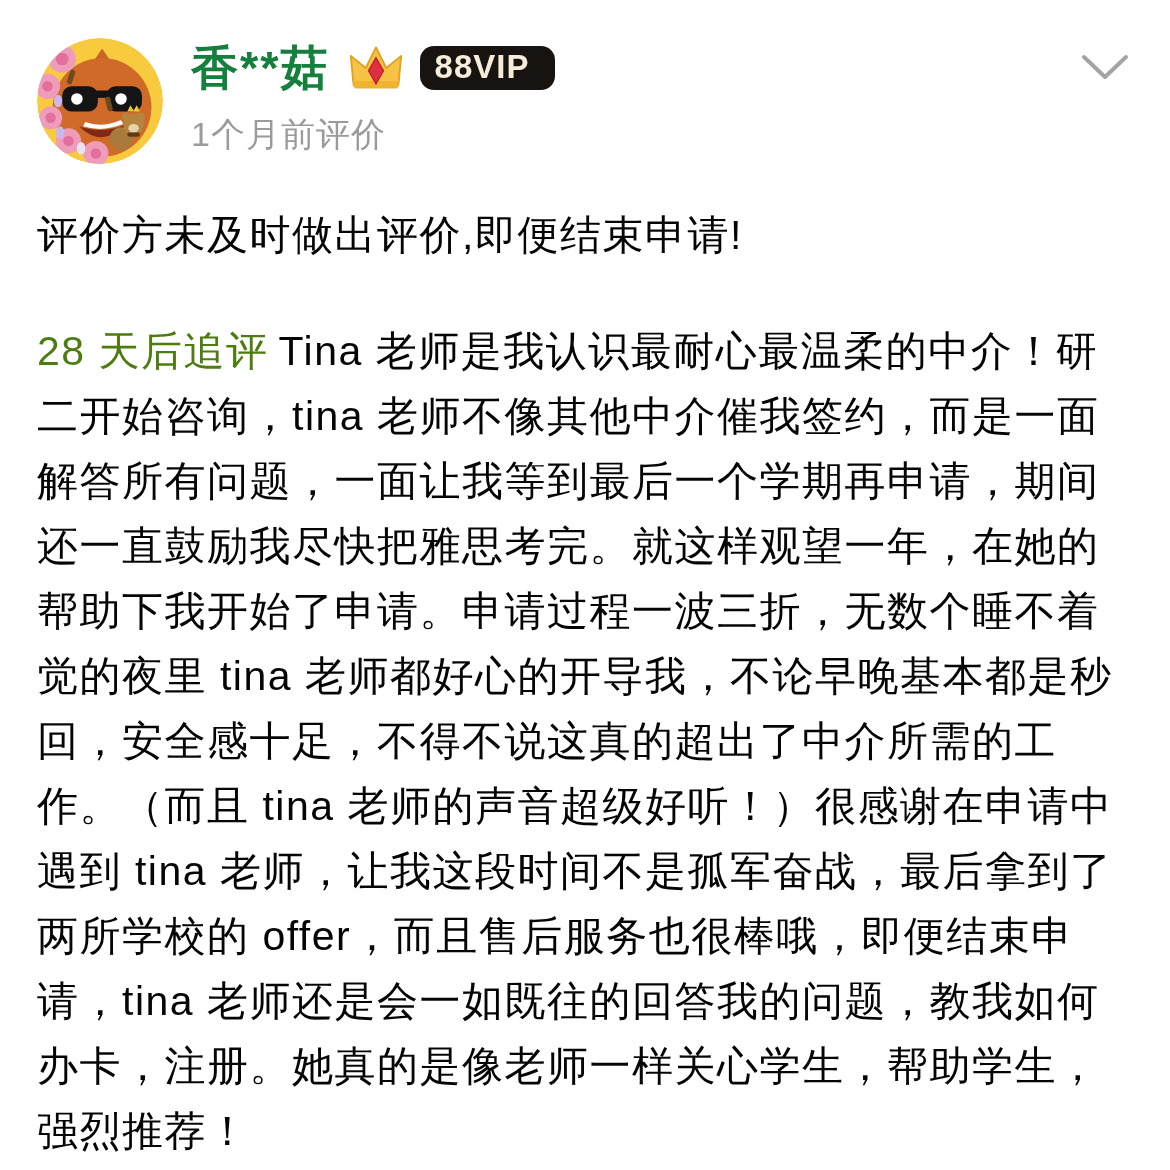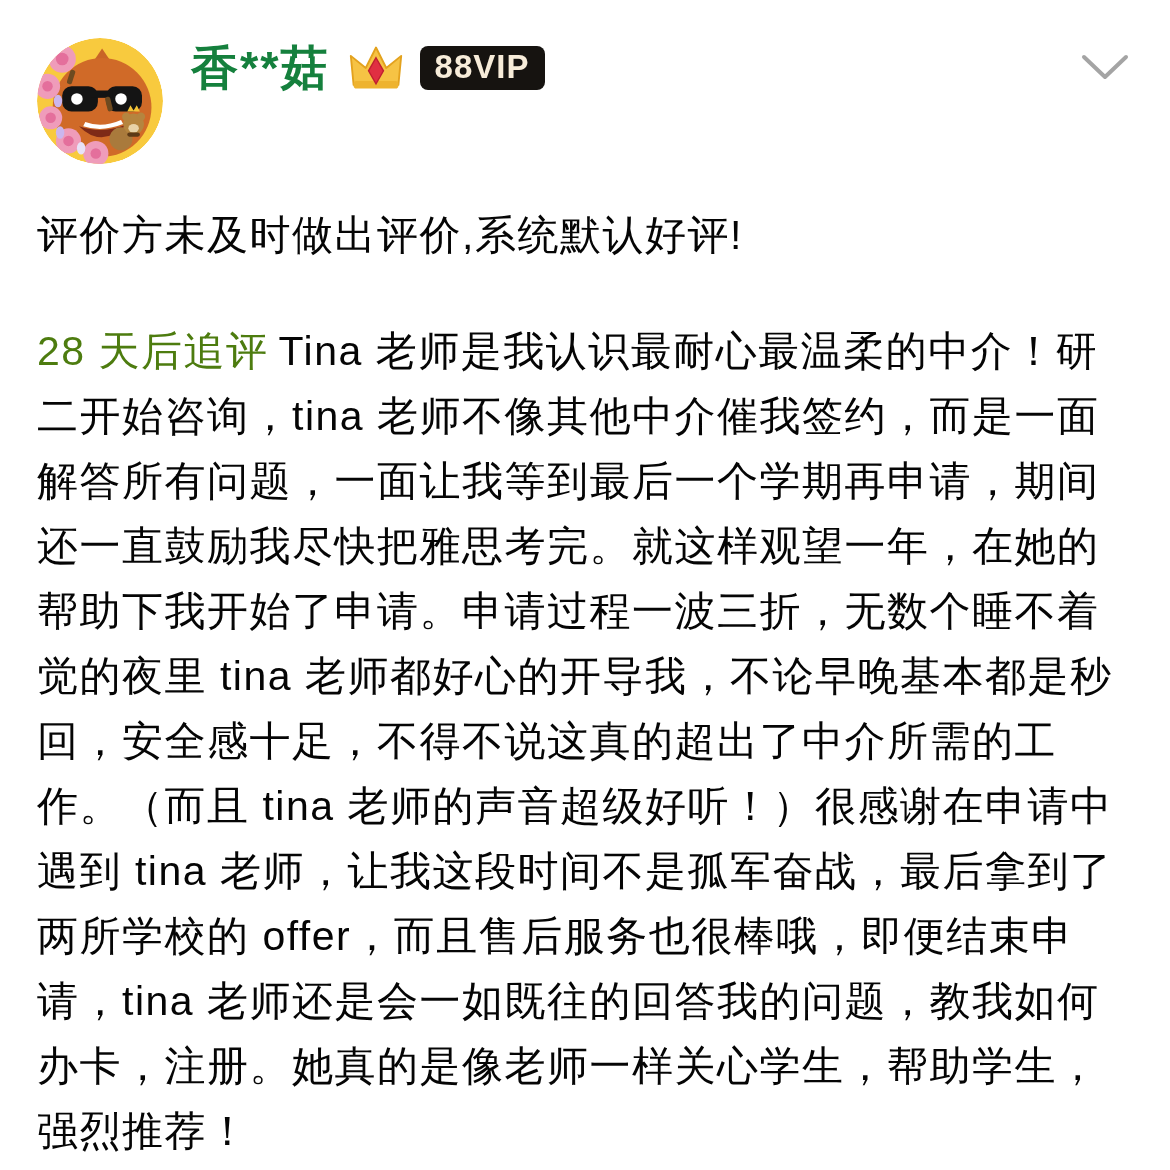--- a/index.html
+++ b/index.html
@@ -14,21 +14,21 @@
   
   .header{display:flex;align-items:flex-start;}
   .avatar{width:126px;height:126px;border-radius:50%;flex:none;display:block;}
   .header-text{margin-left:28px;padding-top:4px;}
   .name-row{display:flex;align-items:center;}
   .username{font-size:47px;font-weight:700;color:#15803d;letter-spacing:2px;line-height:1.1;}
   .crown{width:56px;height:52px;margin-left:18px;flex:none;}
   .vip-badge{
     margin-left:16px;background:#161310;color:#f7ecd9;
     font-weight:700;font-size:33px;letter-spacing:1px;
-    padding:4px 15px 7px 15px;border-radius:8px;line-height:1;
+    padding:4px 25px 7px 15px;border-radius:14px;line-height:1;
   }
   .time{margin-top:18px;font-size:34px;color:#9b9b9b;letter-spacing:1px;}
   .chevron-btn{position:absolute;top:52px;right:40px;width:50px;height:34px;cursor:pointer;border:none;background:none;padding:0;}
 
   
   .system-note{margin-top:46px;font-size:41px;line-height:1.25;color:#050505;letter-spacing:1.5px;font-weight:500;}
   .followup{margin-top:58px;font-size:41px;line-height:65px;color:#050505;letter-spacing:1.5px;font-weight:500;word-break:break-word;}
   .followup-label{color:#4d7c0f;margin-right:10px;}
 </style>
 </head>
@@ -94,28 +94,29 @@
         <span class="username">香**菇</span>
 
         <svg class="crown" viewBox="0 0 60 54" aria-hidden="true">
           <path d="M6 45 L3 14 L19 27 L30 5 L41 27 L57 14 L54 45 Z" fill="#f6c344" stroke="#e3a21e" stroke-width="2" stroke-linejoin="round"></path>
           <rect x="6" y="41" width="48" height="8" rx="3" fill="#eeb32f"></rect>
           <path d="M30 16 L38 30 L30 44 L22 30 Z" fill="#e02f42" stroke="#c01f30" stroke-width="1.5"></path>
         </svg>
 
         <span class="vip-badge">88VIP</span>
       </div>
+      <div class="time">1个月前评价</div>
     </div>
 
     <button class="chevron-btn" aria-label="collapse">
       <svg width="50" height="34" viewBox="0 0 50 34">
         <path d="M4 5 L25 25 L46 5" fill="none" stroke="#a4a4a4" stroke-width="4" stroke-linecap="round" stroke-linejoin="round"></path>
       </svg>
     </button>
   </div>
 
-  <div class="system-note">评价方未及时做出评价,系统默认好评!</div>
+  <div class="system-note">评价方未及时做出评价,即便结束申请!</div>
 
   <div class="followup">
     <span class="followup-label">28 天后追评</span><span>Tina 老师是我认识最耐心最温柔的中介！研二开始咨询，tina 老师不像其他中介催我签约，而是一面解答所有问题，一面让我等到最后一个学期再申请，期间还一直鼓励我尽快把雅思考完。就这样观望一年，在她的帮助下我开始了申请。申请过程一波三折，无数个睡不着觉的夜里 tina 老师都好心的开导我，不论早晚基本都是秒回，安全感十足，不得不说这真的超出了中介所需的工作。（而且 tina 老师的声音超级好听！）很感谢在申请中遇到 tina 老师，让我这段时间不是孤军奋战，最后拿到了两所学校的 offer，而且售后服务也很棒哦，即便结束申请，tina 老师还是会一如既往的回答我的问题，教我如何办卡，注册。她真的是像老师一样关心学生，帮助学生，强烈推荐！</span>
   </div>
 
 </div>
 
 </body></html>

